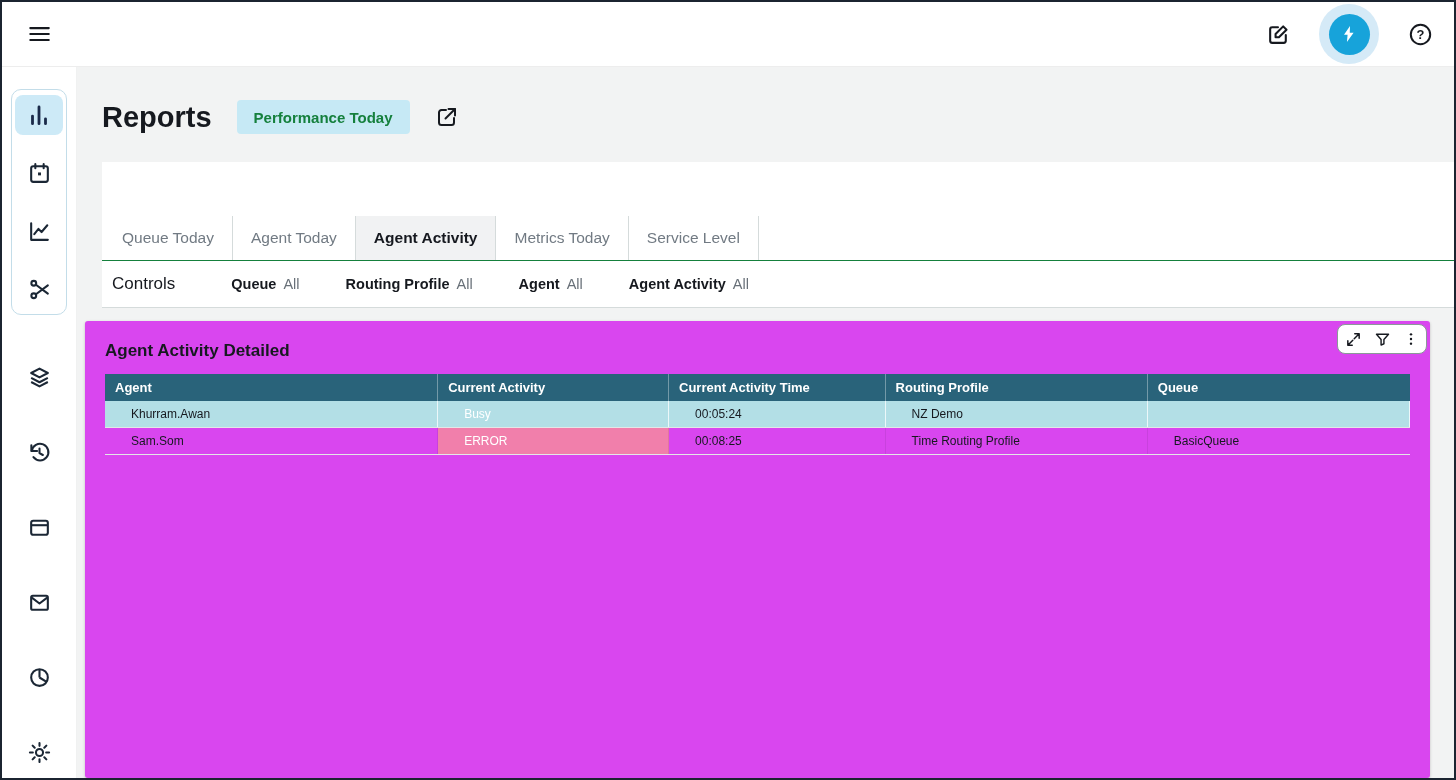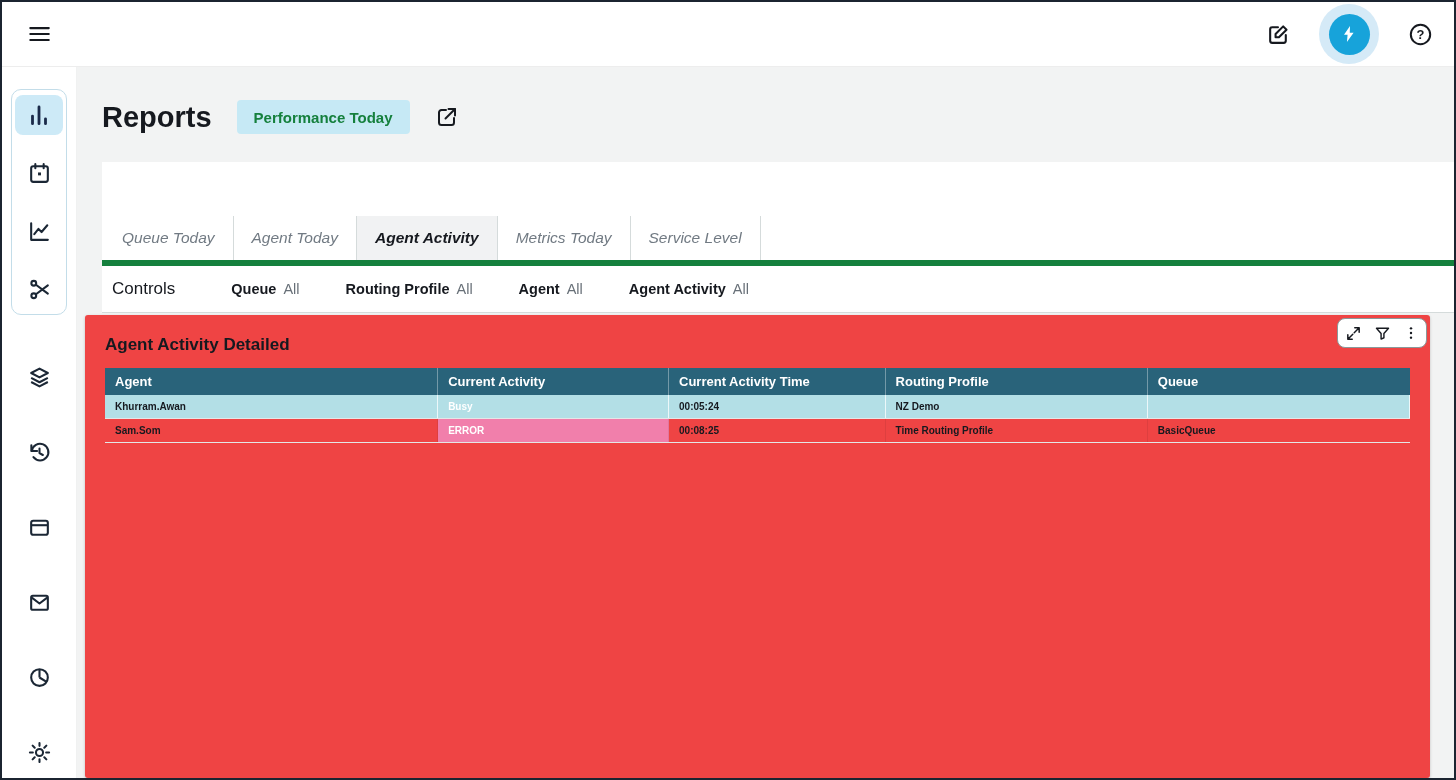--- a/index.html
+++ b/index.html
@@ -54,56 +54,56 @@
     background:#f2f3f3; display:flex; flex-direction:column; overflow:hidden;
   }
   .page-header { display:flex; align-items:center; gap:25px; margin:30px 0 0 25px; height:40px; flex:0 0 auto; }
   .page-title { font-size:29px; font-weight:700; color:#16191f; }
   .chip {
     background:#c6e9f5; color:#15803d; font-size:15px; font-weight:700;
     height:34px; padding:0 17px; border-radius:4px; display:flex; align-items:center;
   }
 
   .tab-panel { margin-left:25px; margin-top:25px; background:#fff; flex:0 0 auto; padding-top:54px; }
-  .tabs { display:flex; padding-left:2px; border-bottom:6px solid #15803d;font-style:italic; }
+  .tabs { display:flex; padding-left:2px; border-bottom:1px solid #15803d; }
   .tab {
     padding:0 18px; height:44px; display:flex; align-items:center;
     font-size:15.5px; color:#717a83; border-right:1px solid #d5dbdb; white-space:nowrap;
   }
   .tab.active { background:#f1f2f3; color:#16191f; font-weight:700; }
   .controls-row {
     display:flex; align-items:center; height:47px; padding-left:10px;
     border-bottom:1px solid #d5dbdb; gap:46px;
   }
   .controls-label { font-size:17px; color:#16191f; margin-right:10px; }
   .filter { display:flex; align-items:baseline; gap:7px; white-space:nowrap; }
   .filter .fname { font-size:14.5px; font-weight:700; color:#16191f; }
   .filter .fval  { font-size:14.5px; color:#687078; }
 
   
   .card {
-    margin:2px 24px 0 8px; background:#ef4444; flex:1 1 auto; position:relative;
+    margin:13px 24px 0 8px; background:#d946ef; flex:1 1 auto; position:relative;
     border-radius:3px; box-shadow:0 1px 3px rgba(0,0,0,.22);
   }
   .card-title { font-size:17px; font-weight:700; color:#16191f; padding:20px 20px 13px; }
   .card-toolbar {
     position:absolute; top:3px; right:3px; height:30px; background:#fff;
     border:1px solid #8a9899; border-radius:8px; display:flex; align-items:center;
     padding:0 7px; gap:12px;
   }
 
   table { width:calc(100% - 40px); margin:0 20px; border-collapse:collapse; table-layout:fixed; }
   thead th {
     background:#29637a; color:#fff; font-size:13px; font-weight:700; text-align:left;
     padding:6px 10px; border-right:1px solid rgba(255,255,255,.35);
   }
   thead th:last-child { border-right:none; }
   tbody td {
-    font-size:10px; color:#16191f; padding:6px 10px;
-    border-bottom:1px solid #e4e7e7; border-right:1px solid rgba(0,0,0,.07);font-weight:bold;
+    font-size:12px; color:#16191f; padding:6px 26px;
+    border-bottom:1px solid #e4e7e7; border-right:1px solid rgba(0,0,0,.07);
   }
   tbody td:last-child { border-right:none; }
   tr.row-highlight td { background:#b3dfe6; border-right:1px solid rgba(255,255,255,.75); }
   td.cell-busy  { background:#d9411e; color:#fff; }
   td.cell-error { background:#f17fab; color:#fff; }
 
   svg { display:block; }
 </style>
 </head>
 <body>

